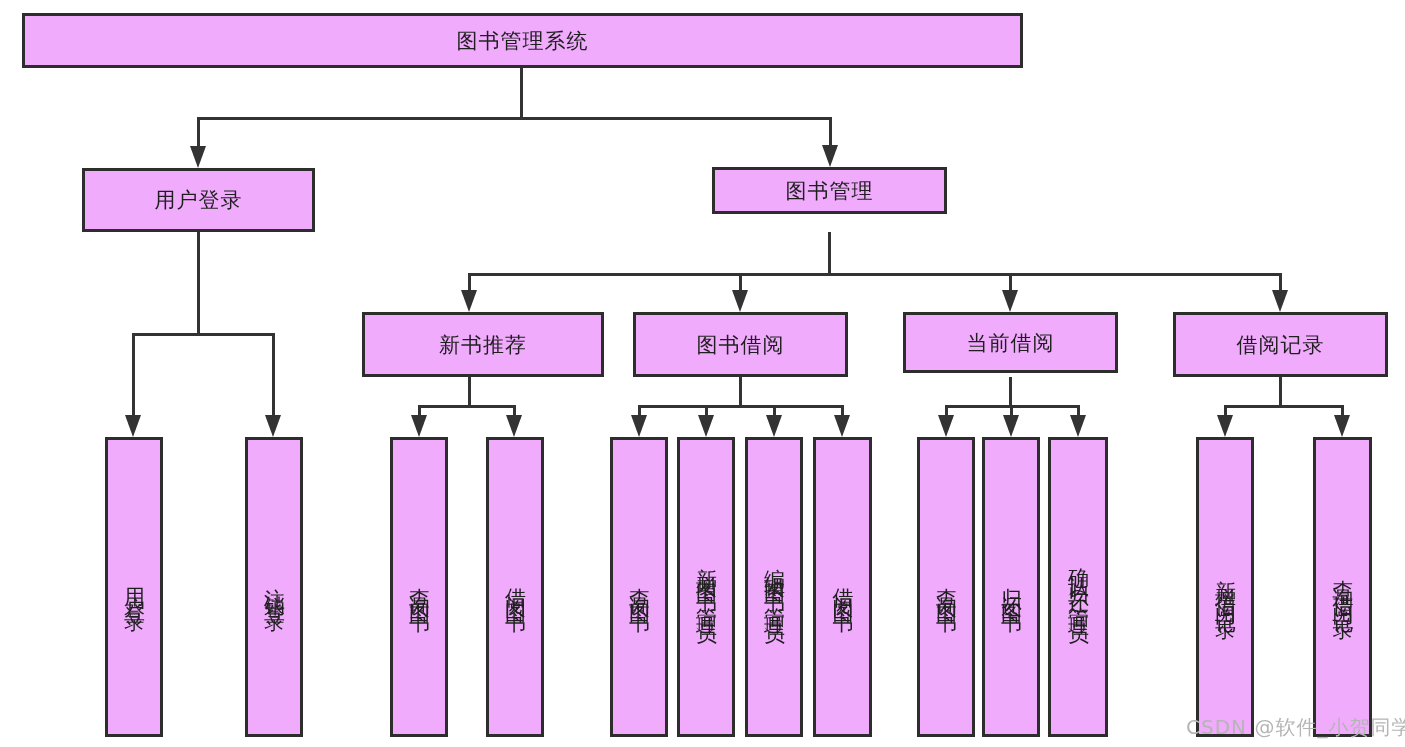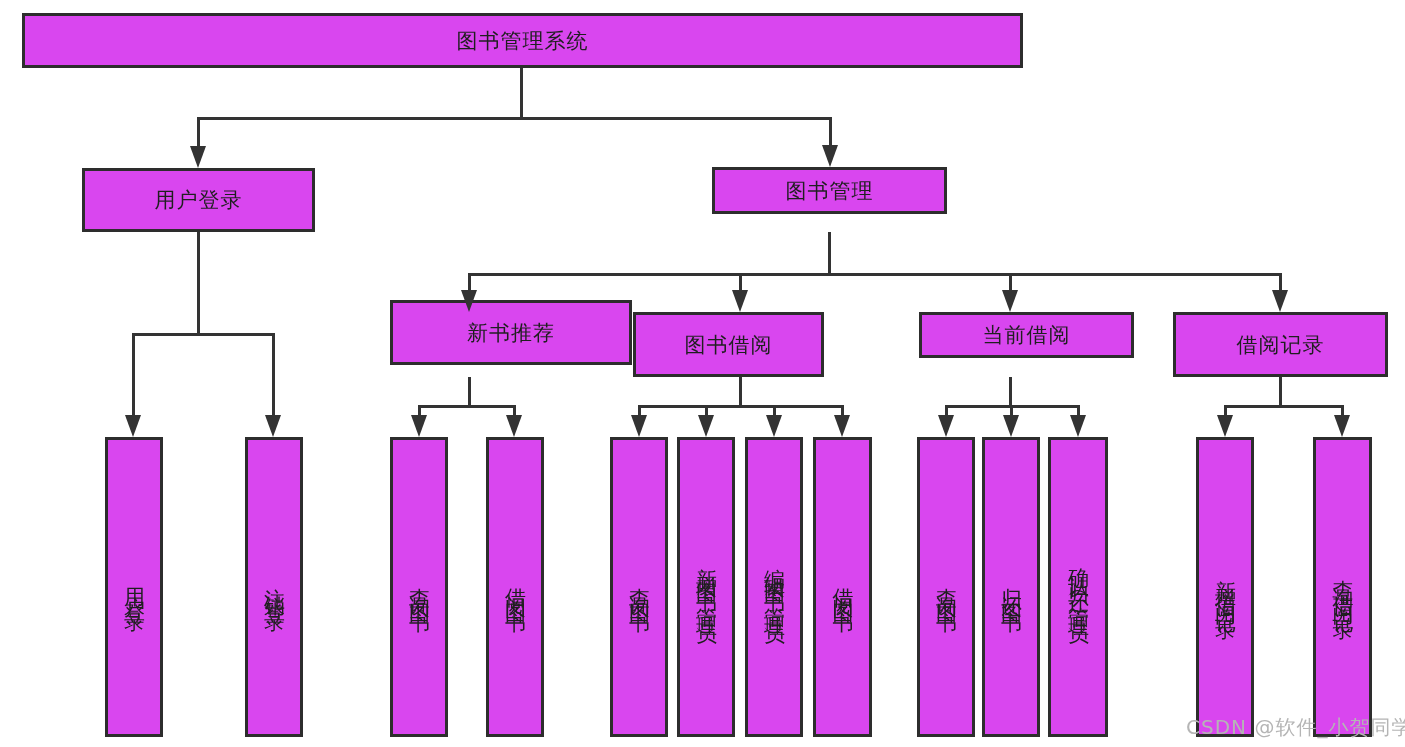--- a/index.html
+++ b/index.html
@@ -8,21 +8,21 @@
     position: relative;
     width: 1405px;
     height: 747px;
     background: #ffffff;
     overflow: hidden;
   }
   .node {
     position: absolute;
     box-sizing: border-box;
     border: 3px solid #2d2d2d;
-    background: #d946ef;
+    background: #f0abfc;
     color: #1f1f1f;
     display: flex;
     align-items: center;
     justify-content: center;
     font-size: 21px;
     letter-spacing: 1px;
     text-align: center;
   }
   .vnode span {
     writing-mode: vertical-rl;
@@ -59,29 +59,29 @@
   </div>
 
   <div class="node" style="left:82px; top:168px; width:233px; height:64px;">
     <span>用户登录</span>
   </div>
 
   <div class="node" style="left:712px; top:167px; width:235px; height:47px;">
     <span>图书管理</span>
   </div>
 
-  <div class="node" style="left:362px; top:300px; width:242px; height:65px;margin-left:28px;">
+  <div class="node" style="left:362px; top:312px; width:242px; height:65px;">
     <span>新书推荐</span>
   </div>
 
-  <div class="node" style="left:633px; top:312px; width:191px; height:65px;">
+  <div class="node" style="left:633px; top:312px; width:215px; height:65px;">
     <span>图书借阅</span>
   </div>
 
-  <div class="node" style="left:903px; top:312px; width:215px; height:46px;margin-left:16px;">
+  <div class="node" style="left:903px; top:312px; width:215px; height:61px;">
     <span>当前借阅</span>
   </div>
 
   <div class="node" style="left:1173px; top:312px; width:215px; height:65px;">
     <span>借阅记录</span>
   </div>
 
   <div class="node vnode" style="left:105px; top:437px; width:58px; height:300px;">
     <span>用户登录</span>
   </div>

